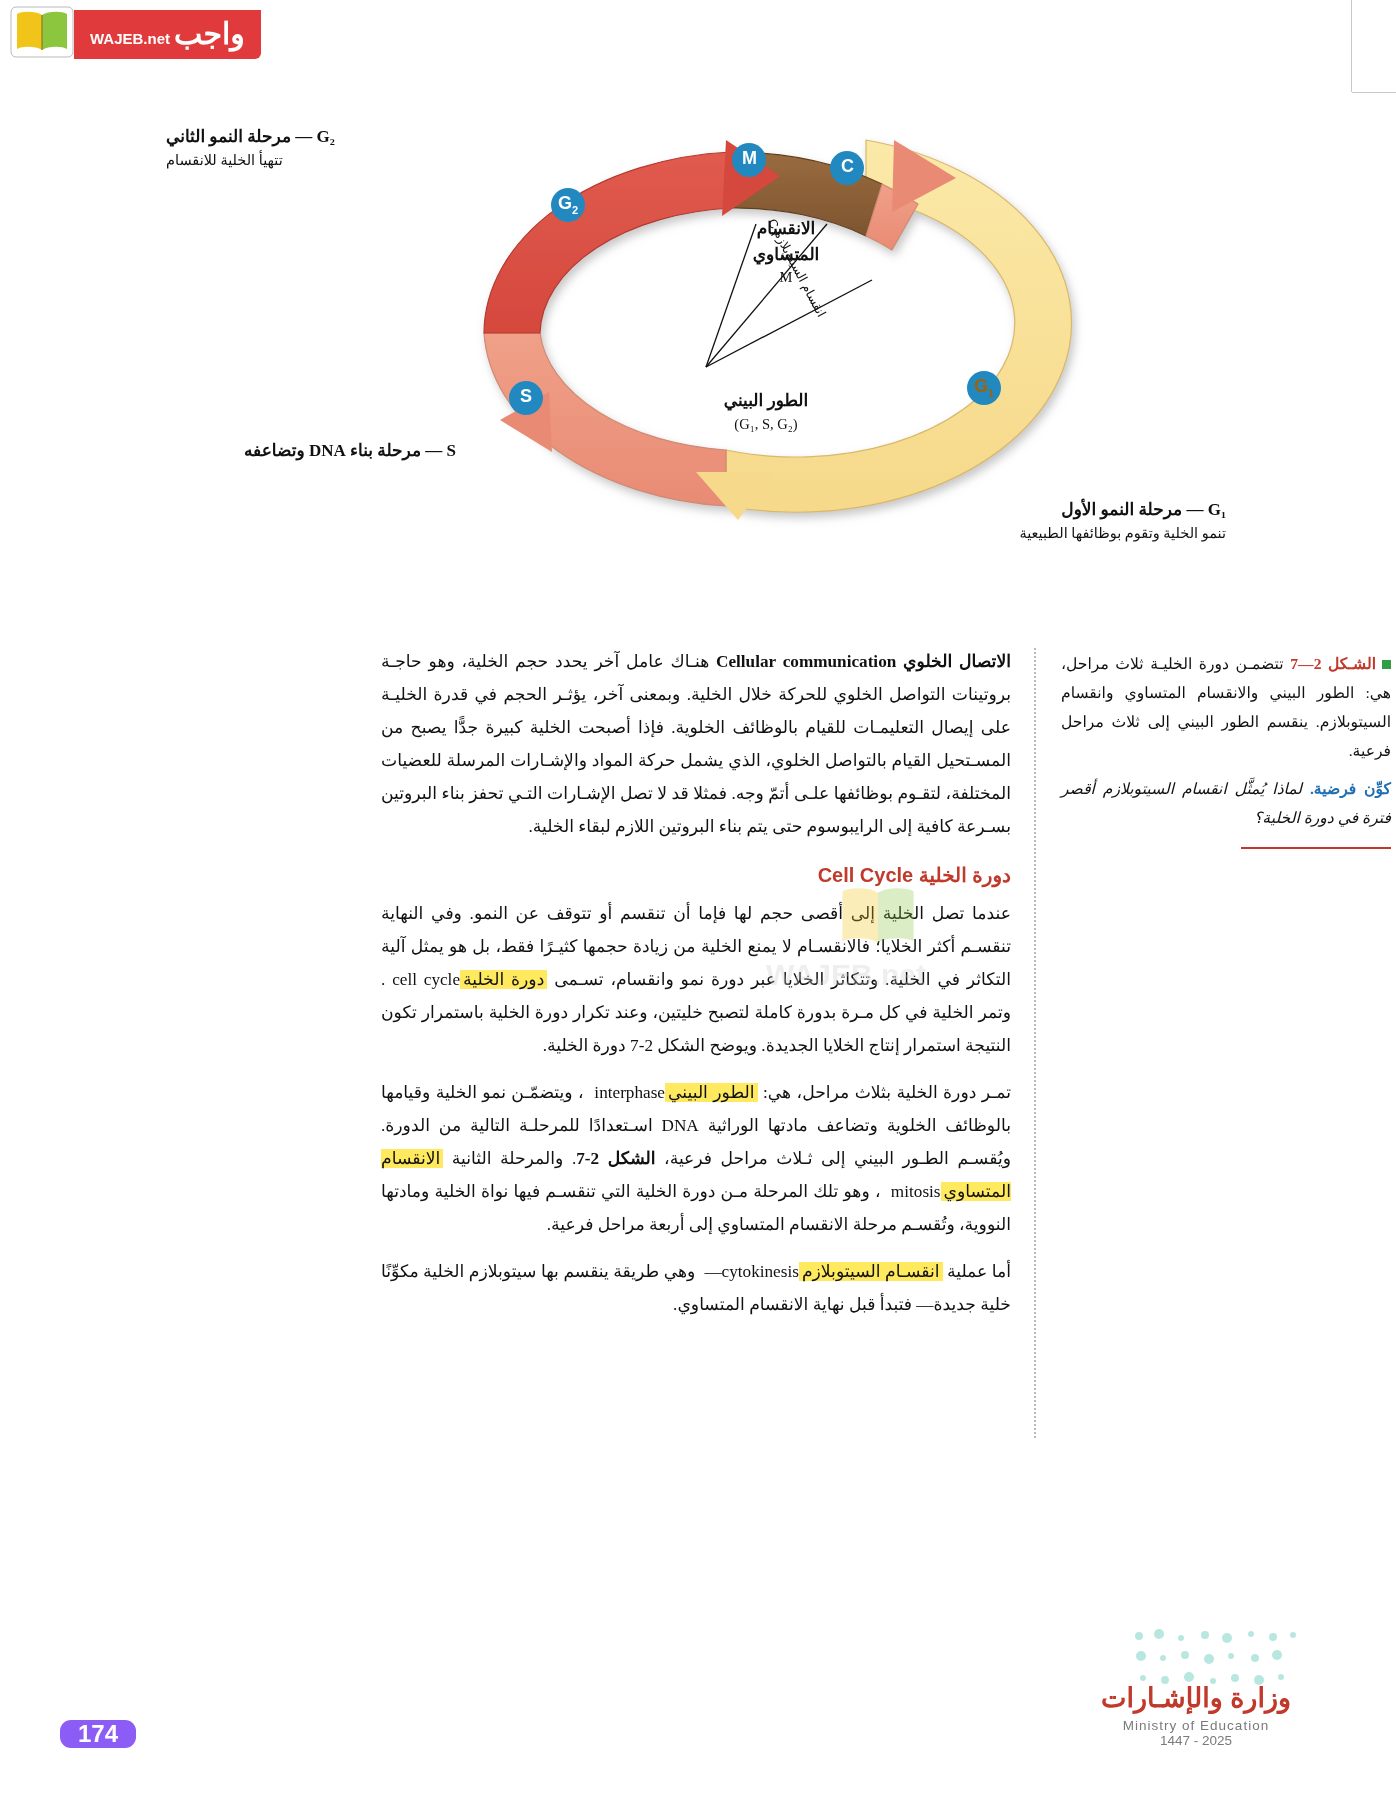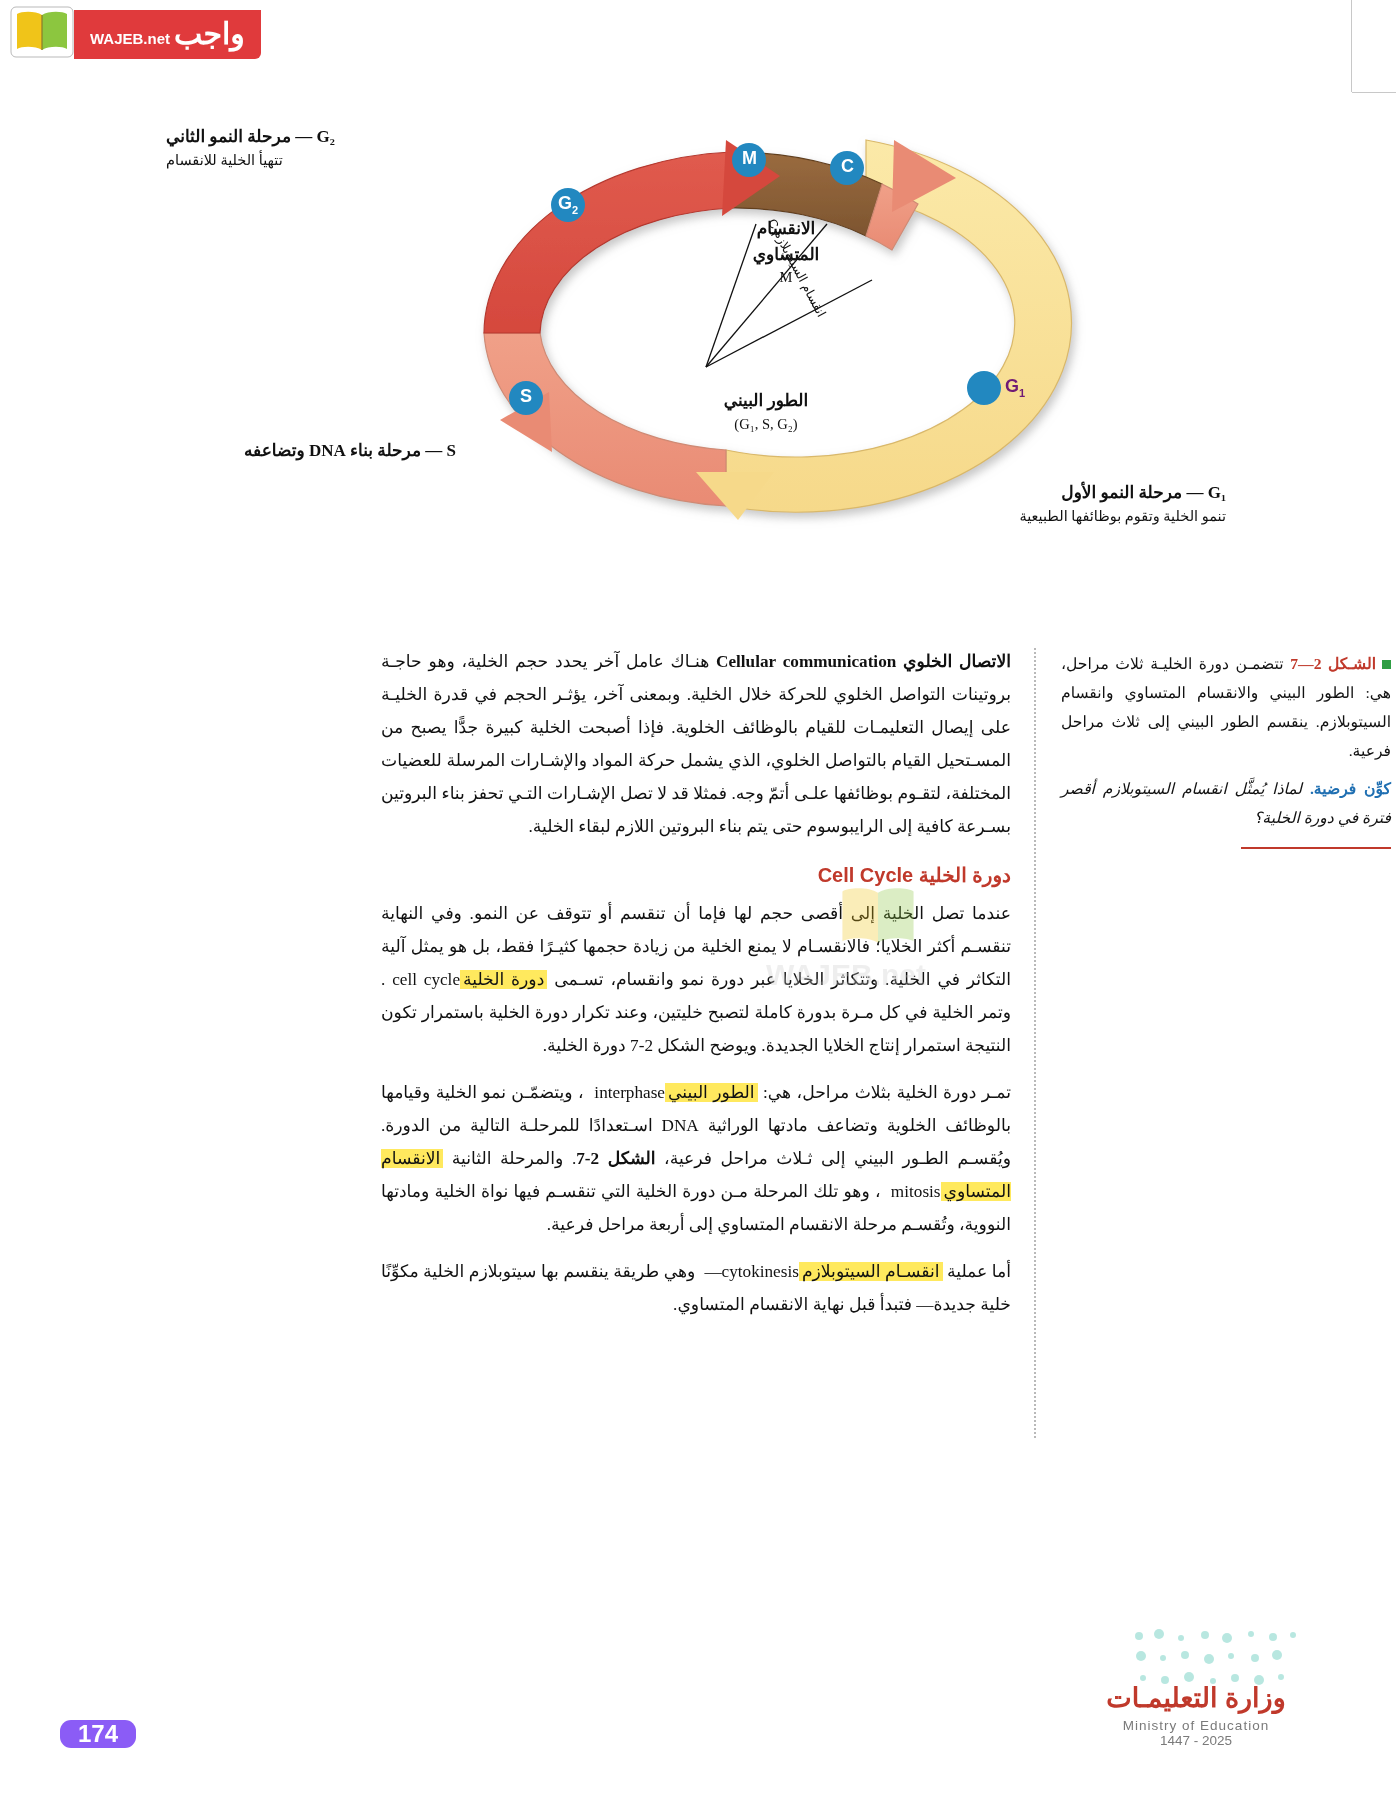--- a/index.html
+++ b/index.html
@@ -156,41 +156,41 @@
       <circle cx="360" cy="278" r="17" fill="#2288c0"></circle>
       <circle cx="818" cy="268" r="17" fill="#2288c0"></circle>
       <circle cx="681" cy="48" r="17" fill="#2288c0"></circle>
     </g>
   </svg>
 
   <div class="fig-label" style="left:576px;top:28px;color:#fff;font-weight:bold;font-size:18px;">M</div>
   <div class="fig-label" style="left:675px;top:36px;color:#fff;font-weight:bold;font-size:18px;">C</div>
   <div class="fig-label" style="left:392px;top:73px;color:#fff;font-weight:bold;font-size:18px;">G<sub style="font-size:11px">2</sub></div>
   <div class="fig-label" style="left:354px;top:266px;color:#fff;font-weight:bold;font-size:18px;">S</div>
-  <div class="fig-label" style="left:839px;top:256px;color:#701a75;font-weight:bold;font-size:18px;">G<sub style="font-size:11px">1</sub></div>
+  <div class="fig-label" style="left:808px;top:256px;color:#a16207;font-weight:bold;font-size:18px;">G<sub style="font-size:11px">1</sub></div>
 
   <div class="lbl" style="left:540px;top:96px;width:160px;">
     <div class="big">الانقسام</div>
     <div class="big">المتساوي</div>
     <div class="small">M</div>
   </div>
   <div class="lbl" style="left:470px;top:268px;width:260px;">
     <div class="big">الطور البيني</div>
     <div class="small">(G₁, S, G₂)</div>
   </div>
   <div class="fig-label" style="left:612px;top:96px;font-size:12.5px;transform:rotate(62deg);transform-origin:left top;white-space:nowrap;">انقسام السيتوبلازم  C</div>
 
   <div class="lbl" style="left:0px;top:4px;width:290px;text-align:left;direction:rtl;">
     <div class="big">G₂ — مرحلة النمو الثاني</div>
     <div class="small">تتهيأ الخلية للانقسام</div>
   </div>
   <div class="lbl" style="left:0px;top:318px;width:290px;text-align:right;direction:rtl;">
     <div class="big">S — مرحلة بناء DNA وتضاعفه</div>
   </div>
-  <div class="lbl" style="left:640px;top:360px;width:420px;text-align:right;direction:rtl;">
+  <div class="lbl" style="left:640px;top:377px;width:420px;text-align:right;direction:rtl;">
     <div class="big">G₁ — مرحلة النمو الأول</div>
     <div class="small">تنمو الخلية وتقوم بوظائفها الطبيعية</div>
   </div>
 </div>
 
 <div class="divider"></div>
 
 <div class="col-main" style="position:absolute;top:645px;right:385px;width:630px;">
 
   <p class="body">
@@ -254,17 +254,17 @@
         <circle cx="58" cy="51" r="5"></circle>
       <circle cx="82" cy="55" r="3"></circle>
         <circle cx="104" cy="52" r="4"></circle>
         <circle cx="128" cy="54" r="5"></circle>
       <circle cx="150" cy="51" r="3"></circle>
     </g>
   </svg>
 </div>
 
 <div class="footer-logo">
-  <div class="moe-ar">وزارة التعليمـات</div>
+  <div class="moe-ar">وزارة والإشـارات</div>
   <div class="moe-en">Ministry of Education</div>
   <div class="moe-yr">2025 - 1447</div>
 </div>
 <div class="page-num">174</div>
 
 </body></html>

